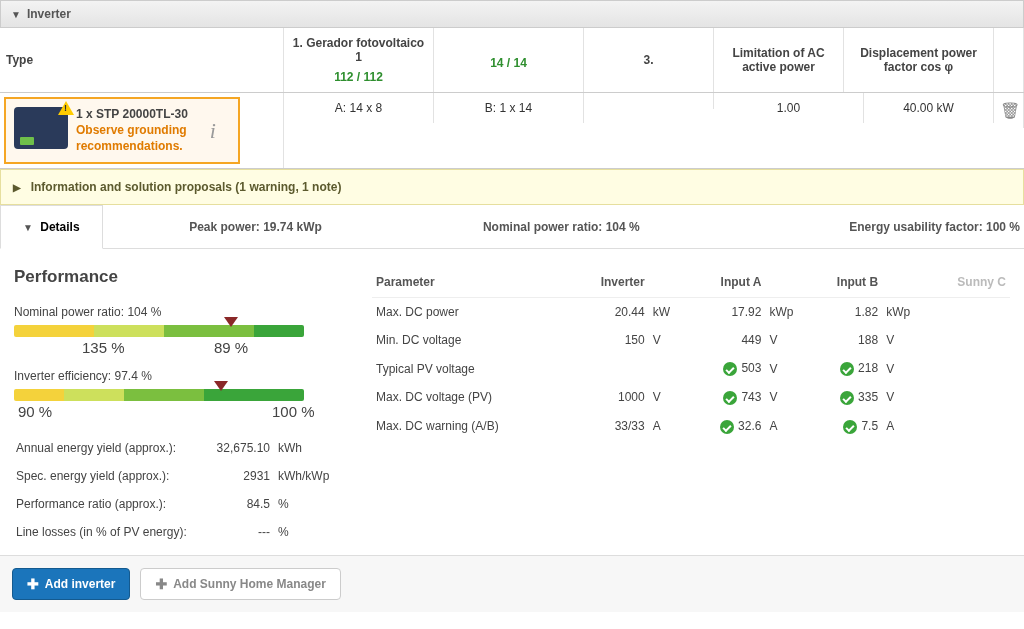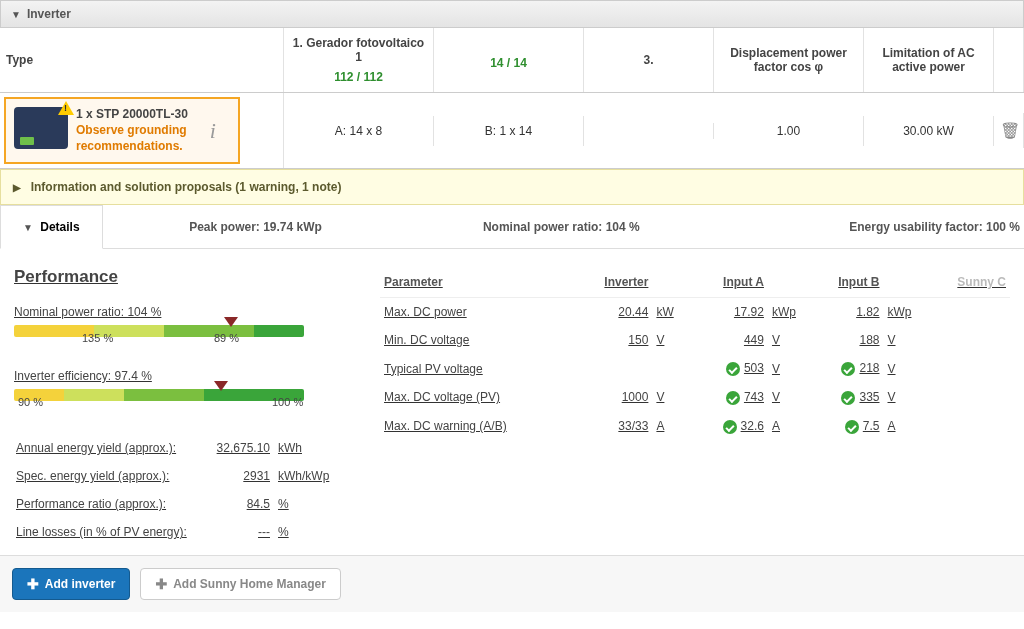--- a/index.html
+++ b/index.html
@@ -13,54 +13,54 @@
   .grid-header .cell { font-weight:bold; color:#444; min-height:60px;}
   .cell-type { width:284px; text-align:left !important; align-items:flex-start;}
   .cell-gen1 { width:150px;}
   .cell-gen2 { width:150px;}
   .cell-gen3 { width:130px;}
   .cell-disp { width:150px;}
   .cell-lim  { width:130px;}
   .cell-trash{ width:30px; border-right:none;}
   .ratio { color:#2f8f2f; font-weight:bold; margin-top:6px;}
   
-  .grid-row { display:flex; border-bottom:1px solid #ccc; align-items:center;}
+  .grid-row { display:flex; border-bottom:1px solid #ccc; align-items:flex-start;}
   .inverter-card { border:2px solid #f5a623; background:#fff8ee; padding:8px; display:flex; gap:8px; position:relative;}
   .dev-img { width:54px; height:42px; background:#2a3a5a; border-radius:4px; position:relative;}
   .dev-img::after { content:""; position:absolute; left:6px; top:30px; width:14px; height:8px; background:#6fbf4a; border-radius:1px;}
   .warn-badge { position:absolute; top:-6px; right:-6px; width:0;height:0;border-left:8px solid transparent;border-right:8px solid transparent;border-bottom:14px solid #ffcc00;}
   .warn-badge::after{content:"!";position:absolute;left:-2px;top:2px;font-size:9px;font-weight:bold;}
   .inverter-title { font-weight:bold; color:#444;}
   .inverter-note { color:#e07b00; font-weight:bold; margin-top:2px; line-height:1.3;}
   .info-i { font-family:Georgia,serif; font-style:italic; font-size:22px; color:#9a9a9a; padding:0 14px; align-self:center;}
   .trash { color:#888; font-size:16px;}
   
   .info-banner { background:#fffde3; border:1px solid #e6df9e; padding:10px 12px; display:flex; align-items:center; gap:10px; color:#5c5a2e; font-weight:bold;}
   .info-banner .tri-r { font-size:10px;}
   
   .details-bar { display:flex; align-items:center; border-bottom:1px solid #ddd; background:#fff;}
   .details-tab { padding:14px 22px; border:1px solid #ddd; border-bottom:1px solid #fff; margin-bottom:-1px; background:#fff; font-weight:bold;}
   .details-tab .tri { font-size:10px; color:#555;}
   .details-tab a { color:#000000; text-decoration:none; margin-left:4px;}
   .metric { flex:1; text-align:center; color:#555; font-weight:bold;}
   .metric:last-child { text-align:right; padding-right:4px;}
   
-  .details-body { display:flex; padding:18px 14px 8px 14px; gap:36px;text-decoration:underline;}
+  .details-body { display:flex; padding:18px 14px 8px 14px; gap:28px;}
   .perf { width:330px;}
   .perf h3, .compat h3 { font-size:17px; color:#444; margin-bottom:18px; font-weight:bold;}
   .compat h3 { display:flex; align-items:center; gap:8px;}
   .warn-tri { width:0;height:0;border-left:9px solid transparent;border-right:9px solid transparent;border-bottom:16px solid #ffcc00; position:relative; display:inline-block;}
   .warn-tri::after{content:"!";position:absolute;left:-3px;top:3px;font-size:11px;font-weight:bold;color:#000;}
   
   .label-line { color:#444; margin-bottom:6px;}
   .bar-wrap { position:relative; height:30px; margin-bottom:14px;}
   .bar { height:12px; display:flex; border-radius:2px; overflow:hidden; width:290px;}
   .seg { height:100%;}
   .marker-down { position:absolute; top:-8px; width:0;height:0;border-left:7px solid transparent;border-right:7px solid transparent;border-top:10px solid #8a2828;}
-  .bar-label { position:absolute; top:7px; font-size:11px; color:#444;}
+  .bar-label { position:absolute; top:14px; font-size:15px; color:#444;}
   
   .perf-table { width:100%; margin-top:1px;}
   .perf-table td { padding:6px 0; color:#444;}
   .perf-table td:nth-child(2){ text-align:right; padding-right:6px;}
   .perf-table td:nth-child(3){ width:64px; text-align:left;}
   
   .compat { flex:1;}
   .param-table { width:100%; border-collapse:collapse;}
   .param-table th { text-align:left; color:#555; font-weight:bold; padding:8px 4px; border-bottom:1px solid #eee;}
   .param-table th.r, .param-table td.r { text-align:right;}
@@ -91,25 +91,25 @@
   <div class="cell cell-gen1">
     <span>1. Gerador fotovoltaico 1</span>
     <span class="ratio">112 / 112</span>
   </div>
   <div class="cell cell-gen2">
     <span class="ratio">14 / 14</span>
   </div>
   <div class="cell cell-gen3">
       <span>3.</span>
     </div>
+  <div class="cell cell-lim">
+      <span>Limitation of AC active power</span>
+    </div>
   <div class="cell cell-disp">
       <span>Displacement power factor cos φ</span>
-    </div>
-  <div class="cell cell-lim">
-      <span>Limitation of AC active power</span>
     </div>
   <div class="cell cell-trash"></div>
 </div>
 
 <div class="grid-row">
   <div class="cell cell-type" style="padding:4px;">
     <div class="inverter-card" style="flex:1;">
       <div style="position:relative;">
         <div class="dev-img"></div>
         <div class="warn-badge"></div>
@@ -127,21 +127,21 @@
       <span>A: 14 x 8</span>
     </div>
   <div class="cell cell-gen2">
       <span>B: 1 x 14</span>
     </div>
   <div class="cell cell-gen3"></div>
   <div class="cell cell-disp">
       <span>1.00</span>
     </div>
   <div class="cell cell-lim">
-      <span>30.00 kW</span>
+      <span>40.00 kW</span>
     </div>
   <div class="cell cell-trash">
       <span class="trash">🗑</span>
     </div>
 </div>
 
 <div class="info-banner">
   <span class="tri-r">▶</span>
   <span>Information and solution proposals (1 warning, 1 note)</span>
 </div>

